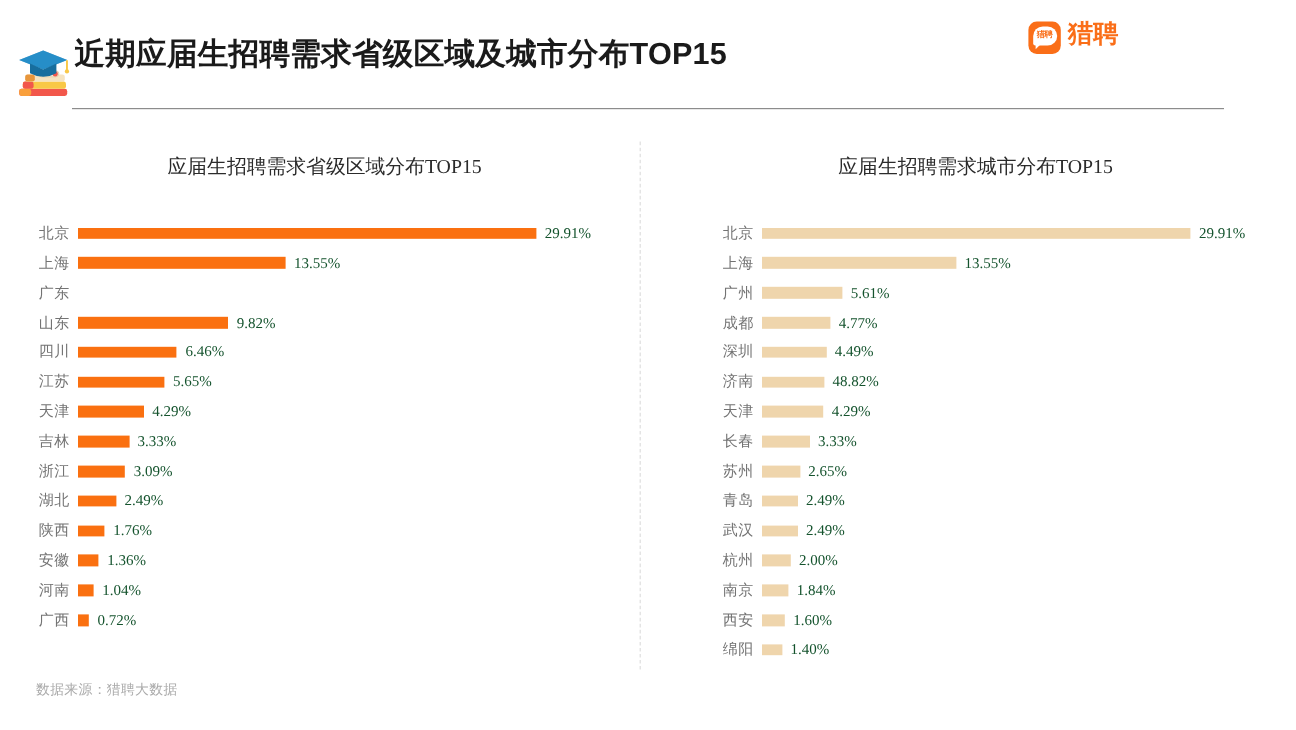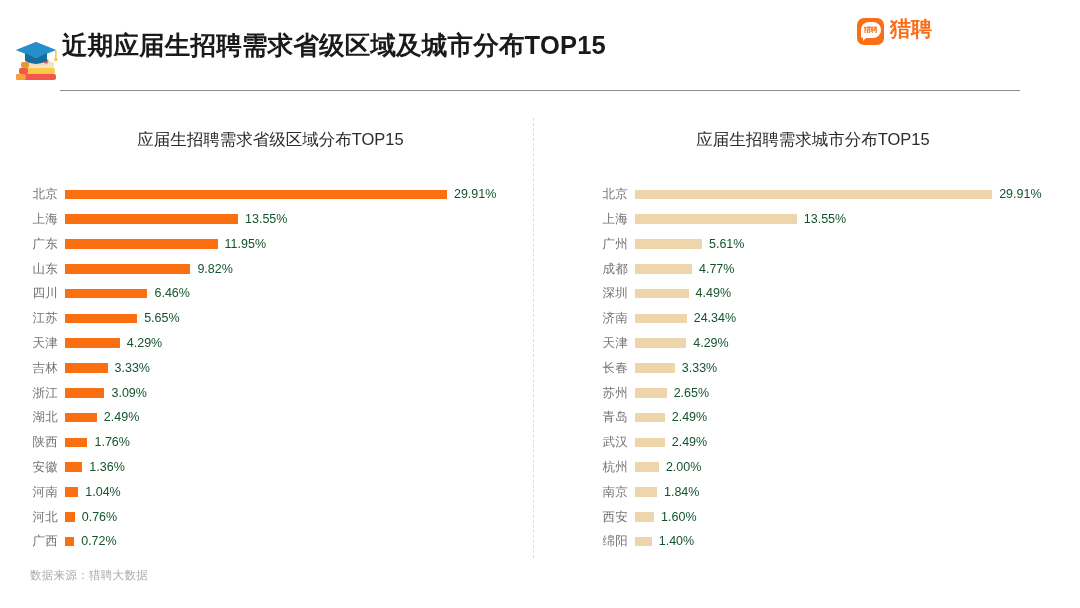--- a/index.html
+++ b/index.html
@@ -106,20 +106,21 @@
     width: 0px;
     height: 440px;
     border-left: 1px dashed #dedede;
   }
 
   
   .panel {
     position: absolute;
     top: 110px;
     height: 470px;
+    font-family: Liberation Serif, serif;
   }
   #panel-left  { left: 0px;   width: 533px; }
   #panel-right { left: 546px; width: 534px; }
 
   .panel-title {
     position: absolute;
     top: 18px;
     left: 0;
     width: 100%;
     text-align: center;
@@ -236,24 +237,20 @@
       </div>
       <div class="row">
         <div class="row-label">上海</div>
         <div class="bar-wrap">
           <div class="bar" style="background: rgb(250, 112, 16); width: 173.034px;"></div>
           <div class="bar-value">13.55%</div>
         </div>
       </div>
       <div class="row">
         <div class="row-label">广东</div>
-        <div class="bar-wrap">
-          <div class="bar" style="background: rgb(250, 112, 16); width: 152.601px;"></div>
-          <div class="bar-value">11.95%</div>
-        </div>
       </div>
       <div class="row">
         <div class="row-label">山东</div>
         <div class="bar-wrap">
           <div class="bar" style="background: rgb(250, 112, 16); width: 125.401px;"></div>
           <div class="bar-value">9.82%</div>
         </div>
       </div>
       <div class="row">
         <div class="row-label">四川</div>
@@ -309,27 +306,20 @@
         <div class="bar-wrap">
           <div class="bar" style="background: rgb(250, 112, 16); width: 17.3672px;"></div>
           <div class="bar-value">1.36%</div>
         </div>
       </div>
       <div class="row">
         <div class="row-label">河南</div>
         <div class="bar-wrap">
           <div class="bar" style="background: rgb(250, 112, 16); width: 13.2808px;"></div>
           <div class="bar-value">1.04%</div>
-        </div>
-      </div>
-      <div class="row">
-        <div class="row-label">河北</div>
-        <div class="bar-wrap">
-          <div class="bar" style="background: rgb(250, 112, 16); width: 9.7052px;"></div>
-          <div class="bar-value">0.76%</div>
         </div>
       </div>
       <div class="row">
         <div class="row-label">广西</div>
         <div class="bar-wrap">
           <div class="bar" style="background: rgb(250, 112, 16); width: 9.1944px;"></div>
           <div class="bar-value">0.72%</div>
         </div>
       </div>
     </div>
@@ -370,21 +360,21 @@
         <div class="row-label">深圳</div>
         <div class="bar-wrap">
           <div class="bar" style="background: rgb(239, 213, 172); width: 53.6106px;"></div>
           <div class="bar-value">4.49%</div>
         </div>
       </div>
       <div class="row">
         <div class="row-label">济南</div>
         <div class="bar-wrap">
           <div class="bar" style="background: rgb(239, 213, 172); width: 51.7002px;"></div>
-          <div class="bar-value">24.34%</div>
+          <div class="bar-value">48.82%</div>
         </div>
       </div>
       <div class="row">
         <div class="row-label">天津</div>
         <div class="bar-wrap">
           <div class="bar" style="background: rgb(239, 213, 172); width: 51.2226px;"></div>
           <div class="bar-value">4.29%</div>
         </div>
       </div>
       <div class="row">

